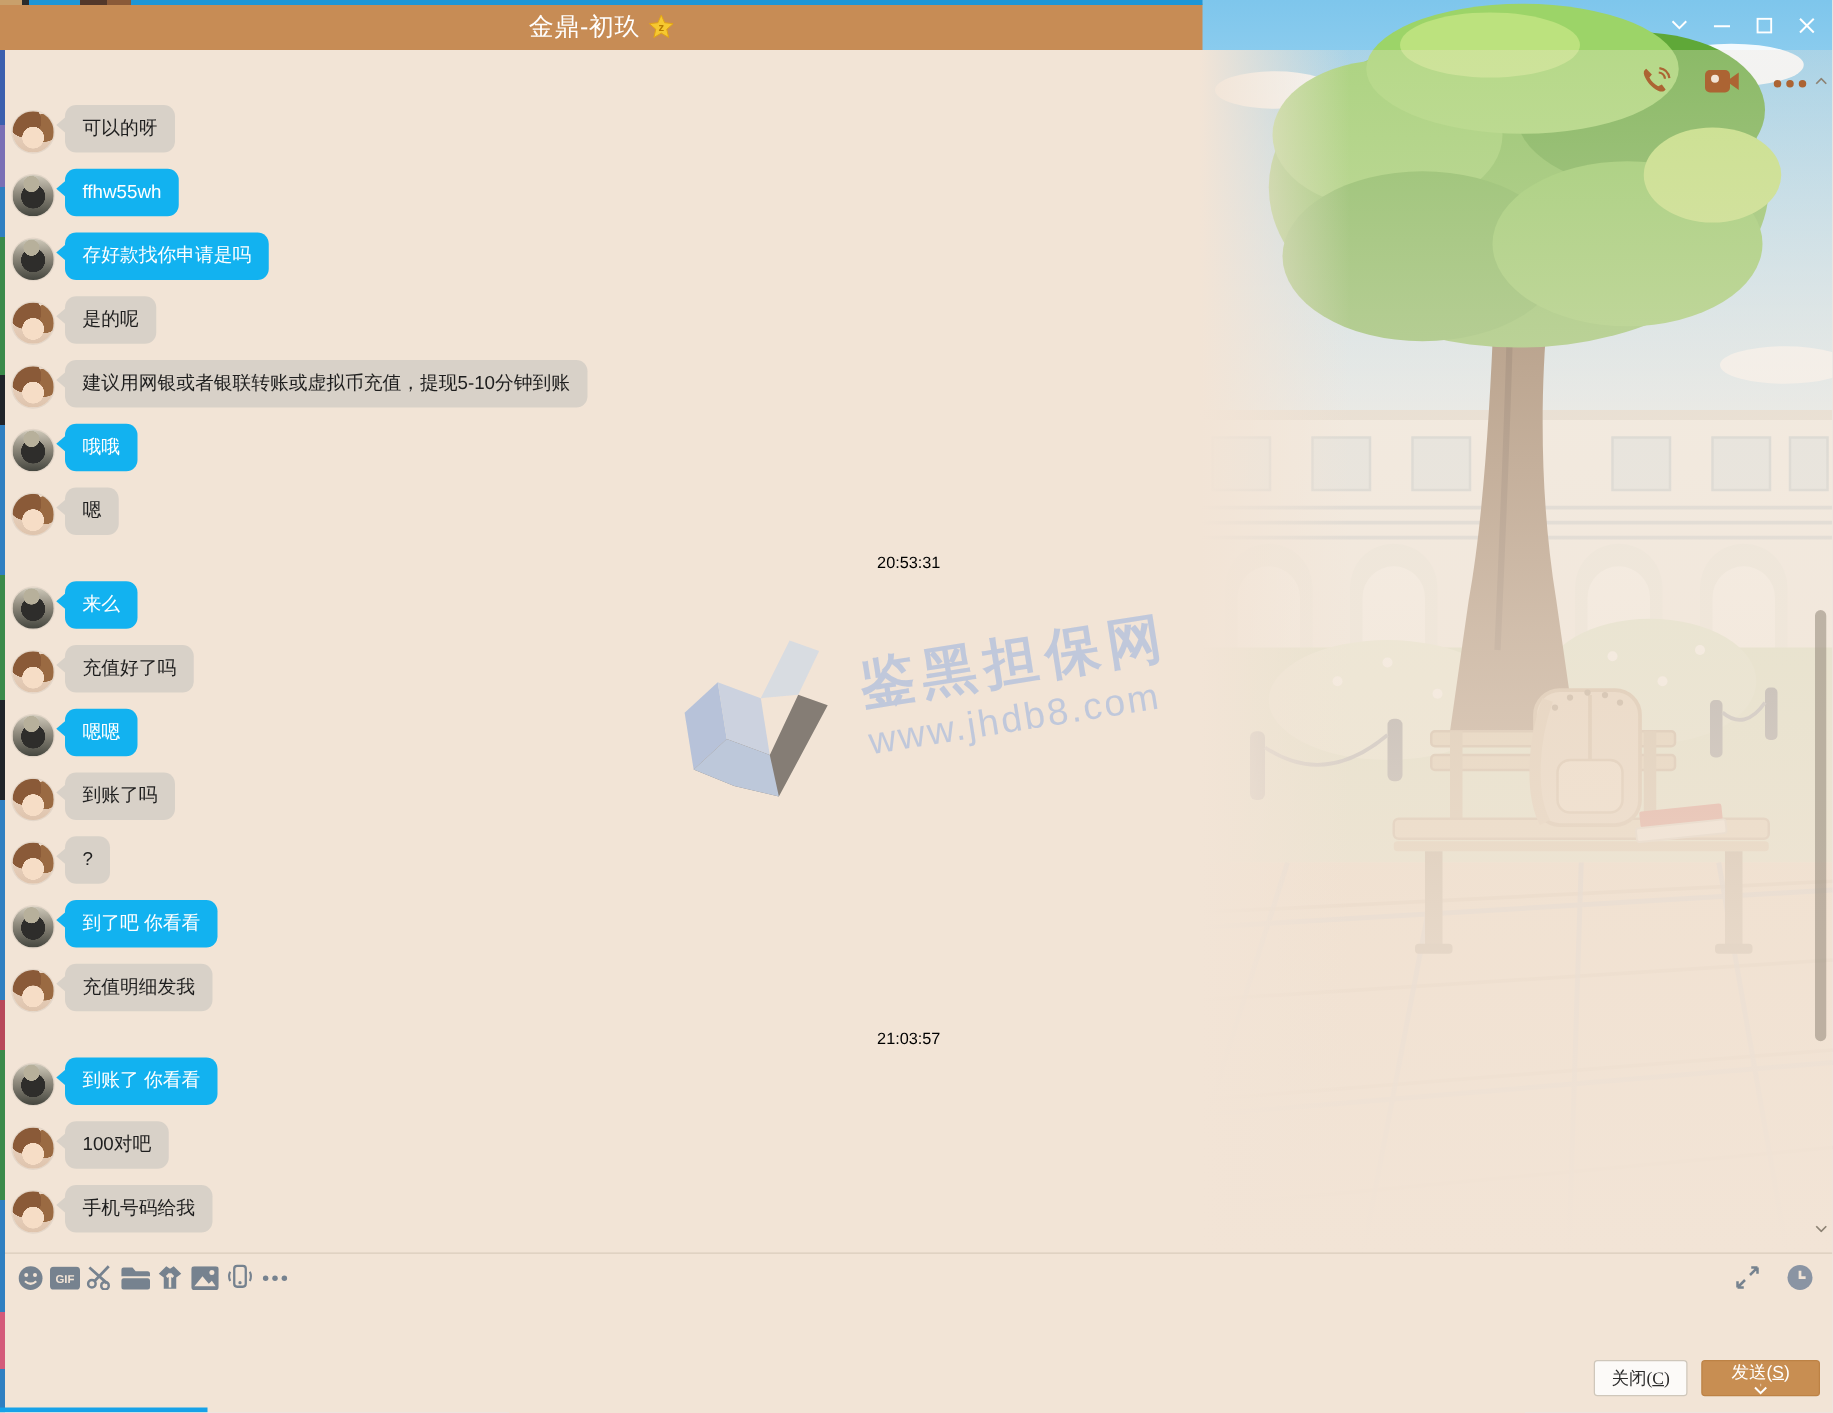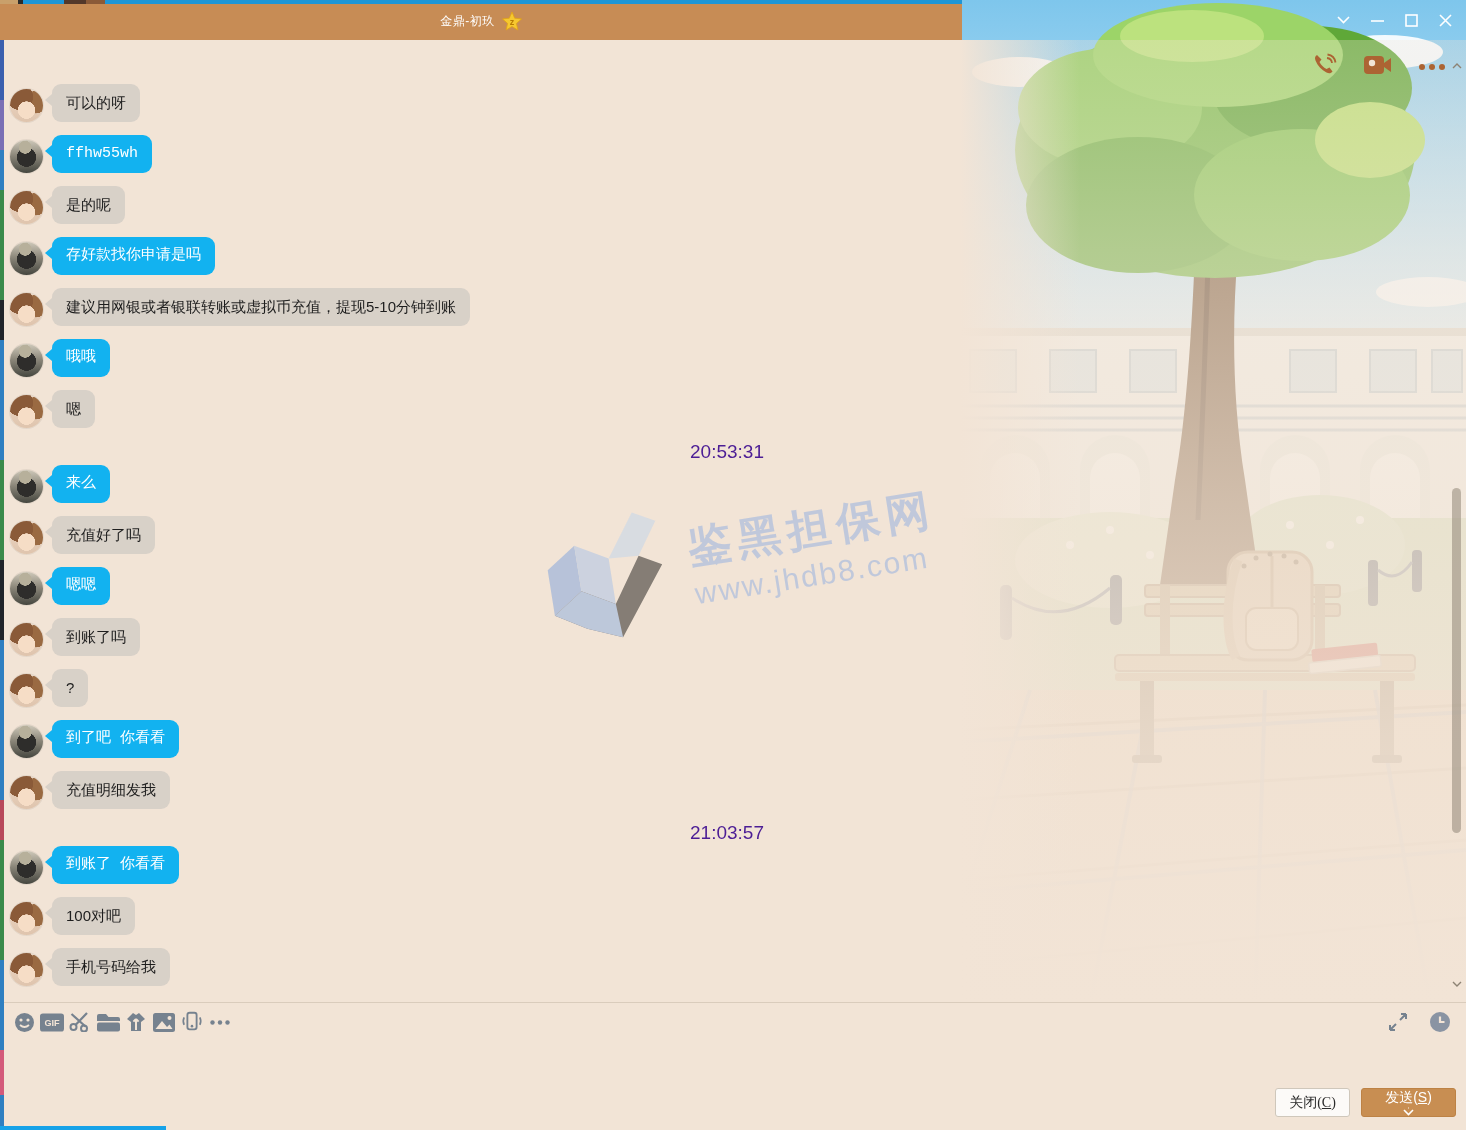--- a/index.html
+++ b/index.html
@@ -24,21 +24,21 @@
   .art-wash { position:absolute; left:0; top:40px; width:506px; height:965px; pointer-events:none;
     background:linear-gradient(180deg, rgba(242,228,214,0.30) 0%, rgba(242,228,214,0.52) 22%,
       rgba(242,228,214,0.72) 48%, rgba(242,228,214,0.88) 72%, rgba(242,228,214,0.97) 92%, #F2E4D6 100%); }
   .art-wash-left { position:absolute; left:0; top:40px; width:120px; height:965px; pointer-events:none;
     background:linear-gradient(90deg, #F2E4D6 0%, rgba(242,228,214,0) 100%); }
 
   
   .titlebar { position:absolute; left:0; top:3px; width:962px; height:37px; background:#C78C55; z-index:5;
     display:flex; align-items:center; justify-content:flex-end; }
   .title-wrap { position:absolute; left:0; width:100%; display:flex; align-items:center; justify-content:center; gap:7px; }
-  .title-text { color:#FFFFFF; font-size:12px; letter-spacing:0.5px; }
+  .title-text { color:#FFFFFF; font-size:20px; letter-spacing:0.5px; }
   .star-badge { width:20px; height:19px; display:inline-block; }
 
   
   .win-controls { position:absolute; right:8px; top:8px; z-index:9; display:flex; gap:8px; }
   .win-btn { width:26px; height:24px; display:flex; align-items:center; justify-content:center;
     background:transparent; border:none; cursor:pointer; }
   .win-btn svg { display:block; }
 
   
   .call-actions { position:absolute; right:18px; top:50px; z-index:9; display:flex; gap:22px; align-items:center; }
@@ -56,26 +56,26 @@
     radial-gradient(circle at 78% 40%, #9a6a42 0 34%, rgba(0,0,0,0) 35%),
     linear-gradient(180deg,#ecd9c8 0%,#dfc4ad 100%); }
   .av-male { background:
     radial-gradient(circle at 46% 22%, #b7b09b 0 20%, rgba(0,0,0,0) 21%),
     radial-gradient(circle at 50% 52%, #2e2d2b 0 40%, rgba(0,0,0,0) 41%),
     linear-gradient(180deg,#cfc9ba 0%,#8e897c 45%,#45463f 100%); }
   .bubble { position:relative; max-width:720px; min-height:38px; padding:9px 14px;
     border-radius:9px; font-size:15px; line-height:20px; }
   .bubble::before { content:""; position:absolute; left:-7px; top:10px; width:0; height:0;
     border-top:6px solid transparent; border-bottom:6px solid transparent; }
-  .msg--blue .bubble { background:#12B2F0; color:#FFFFFF;font-family:Liberation Mono, monospace; }
+  .msg--blue .bubble { background:#12B2F0; color:#FFFFFF; }
   .msg--blue .bubble::before { border-right:7px solid #12B2F0; }
   .msg--gray .bubble { background:#D8D1C8; color:#1E1E1E; }
   .msg--gray .bubble::before { border-right:7px solid #D8D1C8; }
   .time-row { text-align:center; margin:10px 0 6px 0; height:18px; }
-  .time-row span { color:#4c1d95; font-size:19px; }
+  .time-row span { color:#000000; font-size:13px; }
 
   
   .watermark { position:absolute; left:540px; top:492px; z-index:1; display:flex; align-items:center;
     gap:20px; transform:rotate(-9deg); pointer-events:none; }
   .wm-text { display:flex; flex-direction:column; }
   .wm-title { font-size:44px; font-weight:bold; letter-spacing:6px; color:rgba(125,162,226,0.42); }
   .wm-url { font-size:30px; color:rgba(125,162,226,0.42); letter-spacing:2px; }
 
   
   .scrollbar { position:absolute; right:3px; top:60px; width:12px; height:940px; z-index:8; }
@@ -308,31 +308,31 @@
     </div>
   </div>
 
   <div class="msg-row msg--blue">
     <div class="avatar av-male"></div>
     <div class="bubble">
       <span class="bubble-text">ffhw55wh</span>
     </div>
   </div>
 
+  <div class="msg-row msg--blue">
+    <div class="avatar av-male"></div>
+    <div class="bubble">
+      <span class="bubble-text">存好款找你申请是吗</span>
+    </div>
+  </div>
+
   <div class="msg-row msg--gray">
     <div class="avatar av-female"></div>
     <div class="bubble">
       <span class="bubble-text">是的呢</span>
-    </div>
-  </div>
-
-  <div class="msg-row msg--blue">
-    <div class="avatar av-male"></div>
-    <div class="bubble">
-      <span class="bubble-text">存好款找你申请是吗</span>
     </div>
   </div>
 
   <div class="msg-row msg--gray">
     <div class="avatar av-female"></div>
     <div class="bubble">
       <span class="bubble-text">建议用网银或者银联转账或虚拟币充值，提现5-10分钟到账</span>
     </div>
   </div>
 

